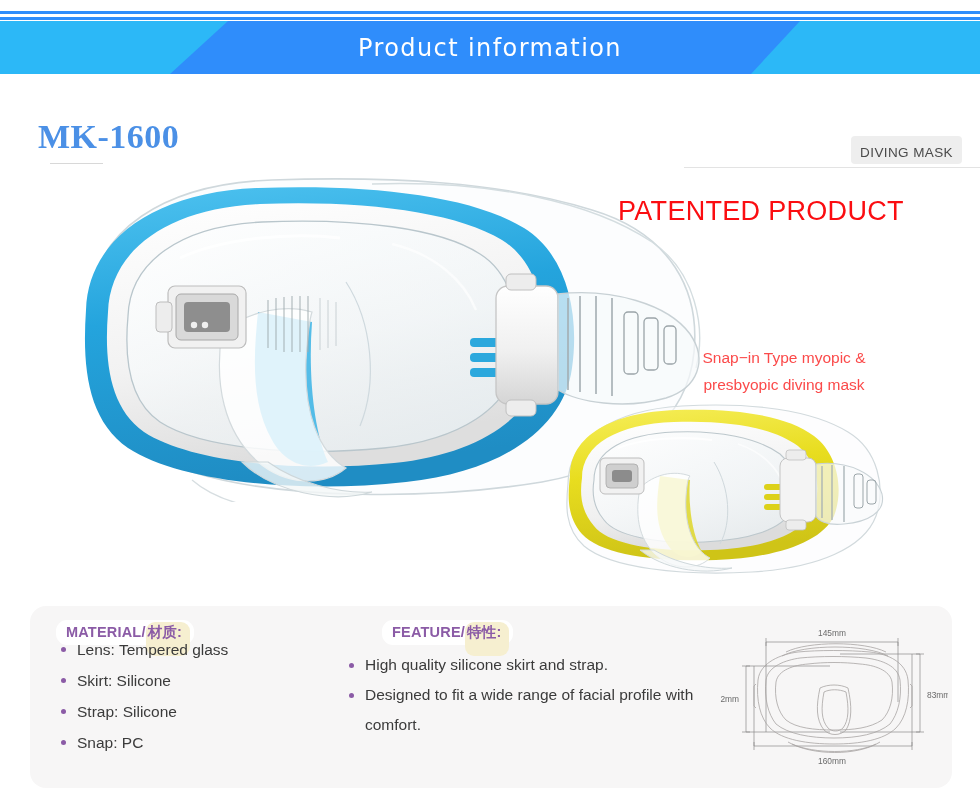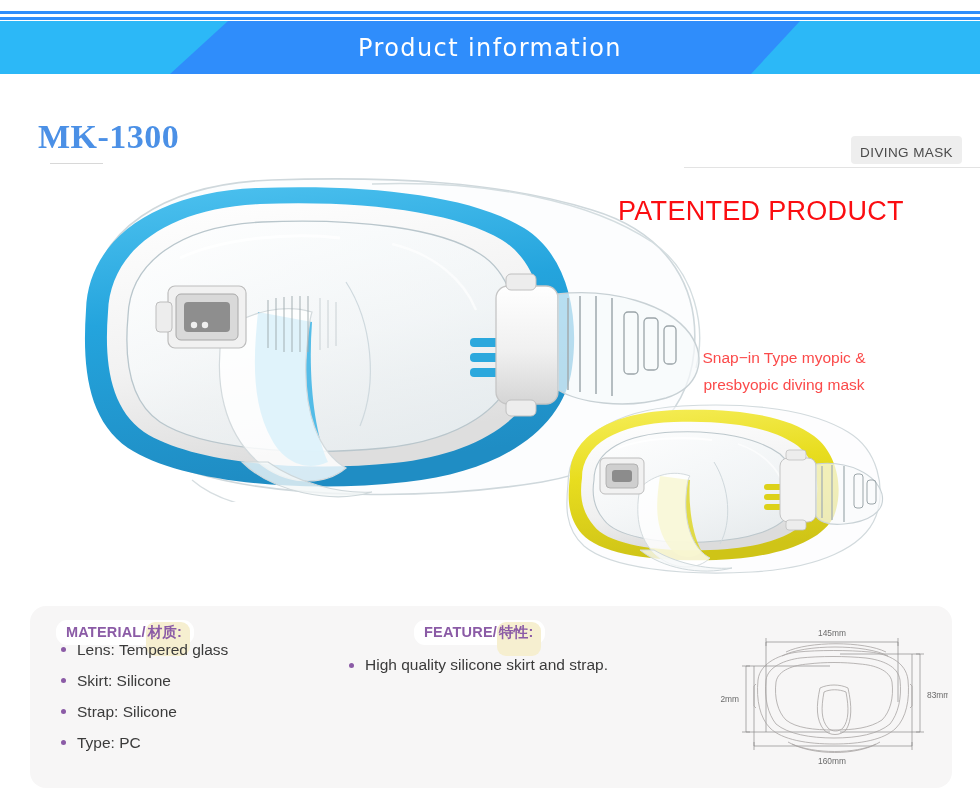--- a/index.html
+++ b/index.html
@@ -142,21 +142,21 @@
     display: inline-block;
   }
   .spec-heading .hl {
     background: #f6efd0;
     border-radius: 9px;
     padding: 2px 8px 16px 2px;
     color: #8b5ba6;
   }
 
   #material-heading { left: 26px; top: 14px; }
-  #feature-heading  { left: 384px; top: 14px; }
+  #feature-heading  { left: 352px; top: 14px; }
 
   .spec-list { position: absolute; list-style: none; }
   #material-list { left: 30px; top: 28px; width: 300px; }
   #feature-list  { left: 318px; top: 44px; width: 370px; }
 
   .spec-list li {
     position: relative;
     padding-left: 17px;
     font-size: 15.5px;
     color: #3b3b3b;
@@ -193,21 +193,21 @@
 <div id="page">
 
   <div class="rule rule-1"></div>
   <div class="rule rule-2"></div>
 
   <div id="banner">
     <div id="banner-center"></div>
     <div id="banner-title">Product information</div>
   </div>
 
-  <div id="model-name">MK-1300</div>
+  <div id="model-name">MK-1600</div>
   <div id="model-underline"></div>
 
   <div id="category-badge">DIVING MASK</div>
   <div id="category-divider"></div>
 
   <div id="patent-label">PATENTED PRODUCT</div>
   <div id="snapin-label">Snap−in Type myopic &amp; presbyopic  diving mask</div>
 
   <div id="mask-main" class="product-stage">
     <svg class="mask-svg" viewBox="0 0 640 340" xmlns="http://www.w3.org/2000/svg">
@@ -398,29 +398,30 @@
   <div id="spec-panel">
 
     <div class="spec-heading" id="material-heading">
       <span class="pill"><span>MATERIAL/</span><span class="hl">材质:</span></span>
     </div>
 
     <ul class="spec-list" id="material-list">
       <li>Lens: Tempered glass</li>
       <li>Skirt: Silicone</li>
       <li>Strap: Silicone</li>
-      <li>Type: PC</li>
+      <li>Snap: PC</li>
     </ul>
 
     <div class="spec-heading" id="feature-heading">
       <span class="pill"><span>FEATURE/</span><span class="hl">特性:</span></span>
     </div>
 
     <ul class="spec-list" id="feature-list">
       <li>High quality silicone skirt and strap.</li>
+      <li>Designed to fit a wide range of facial profile with comfort.</li>
     </ul>
 
     <div id="dimension-drawing">
       <svg viewBox="0 0 228 158" xmlns="http://www.w3.org/2000/svg">
         <g stroke="#8a8a8a" stroke-width="0.7" fill="none">
 
           <path d="M46 28 L178 28"></path>
           <path d="M46 24 L46 32"></path>
           <path d="M178 24 L178 32"></path>
 

